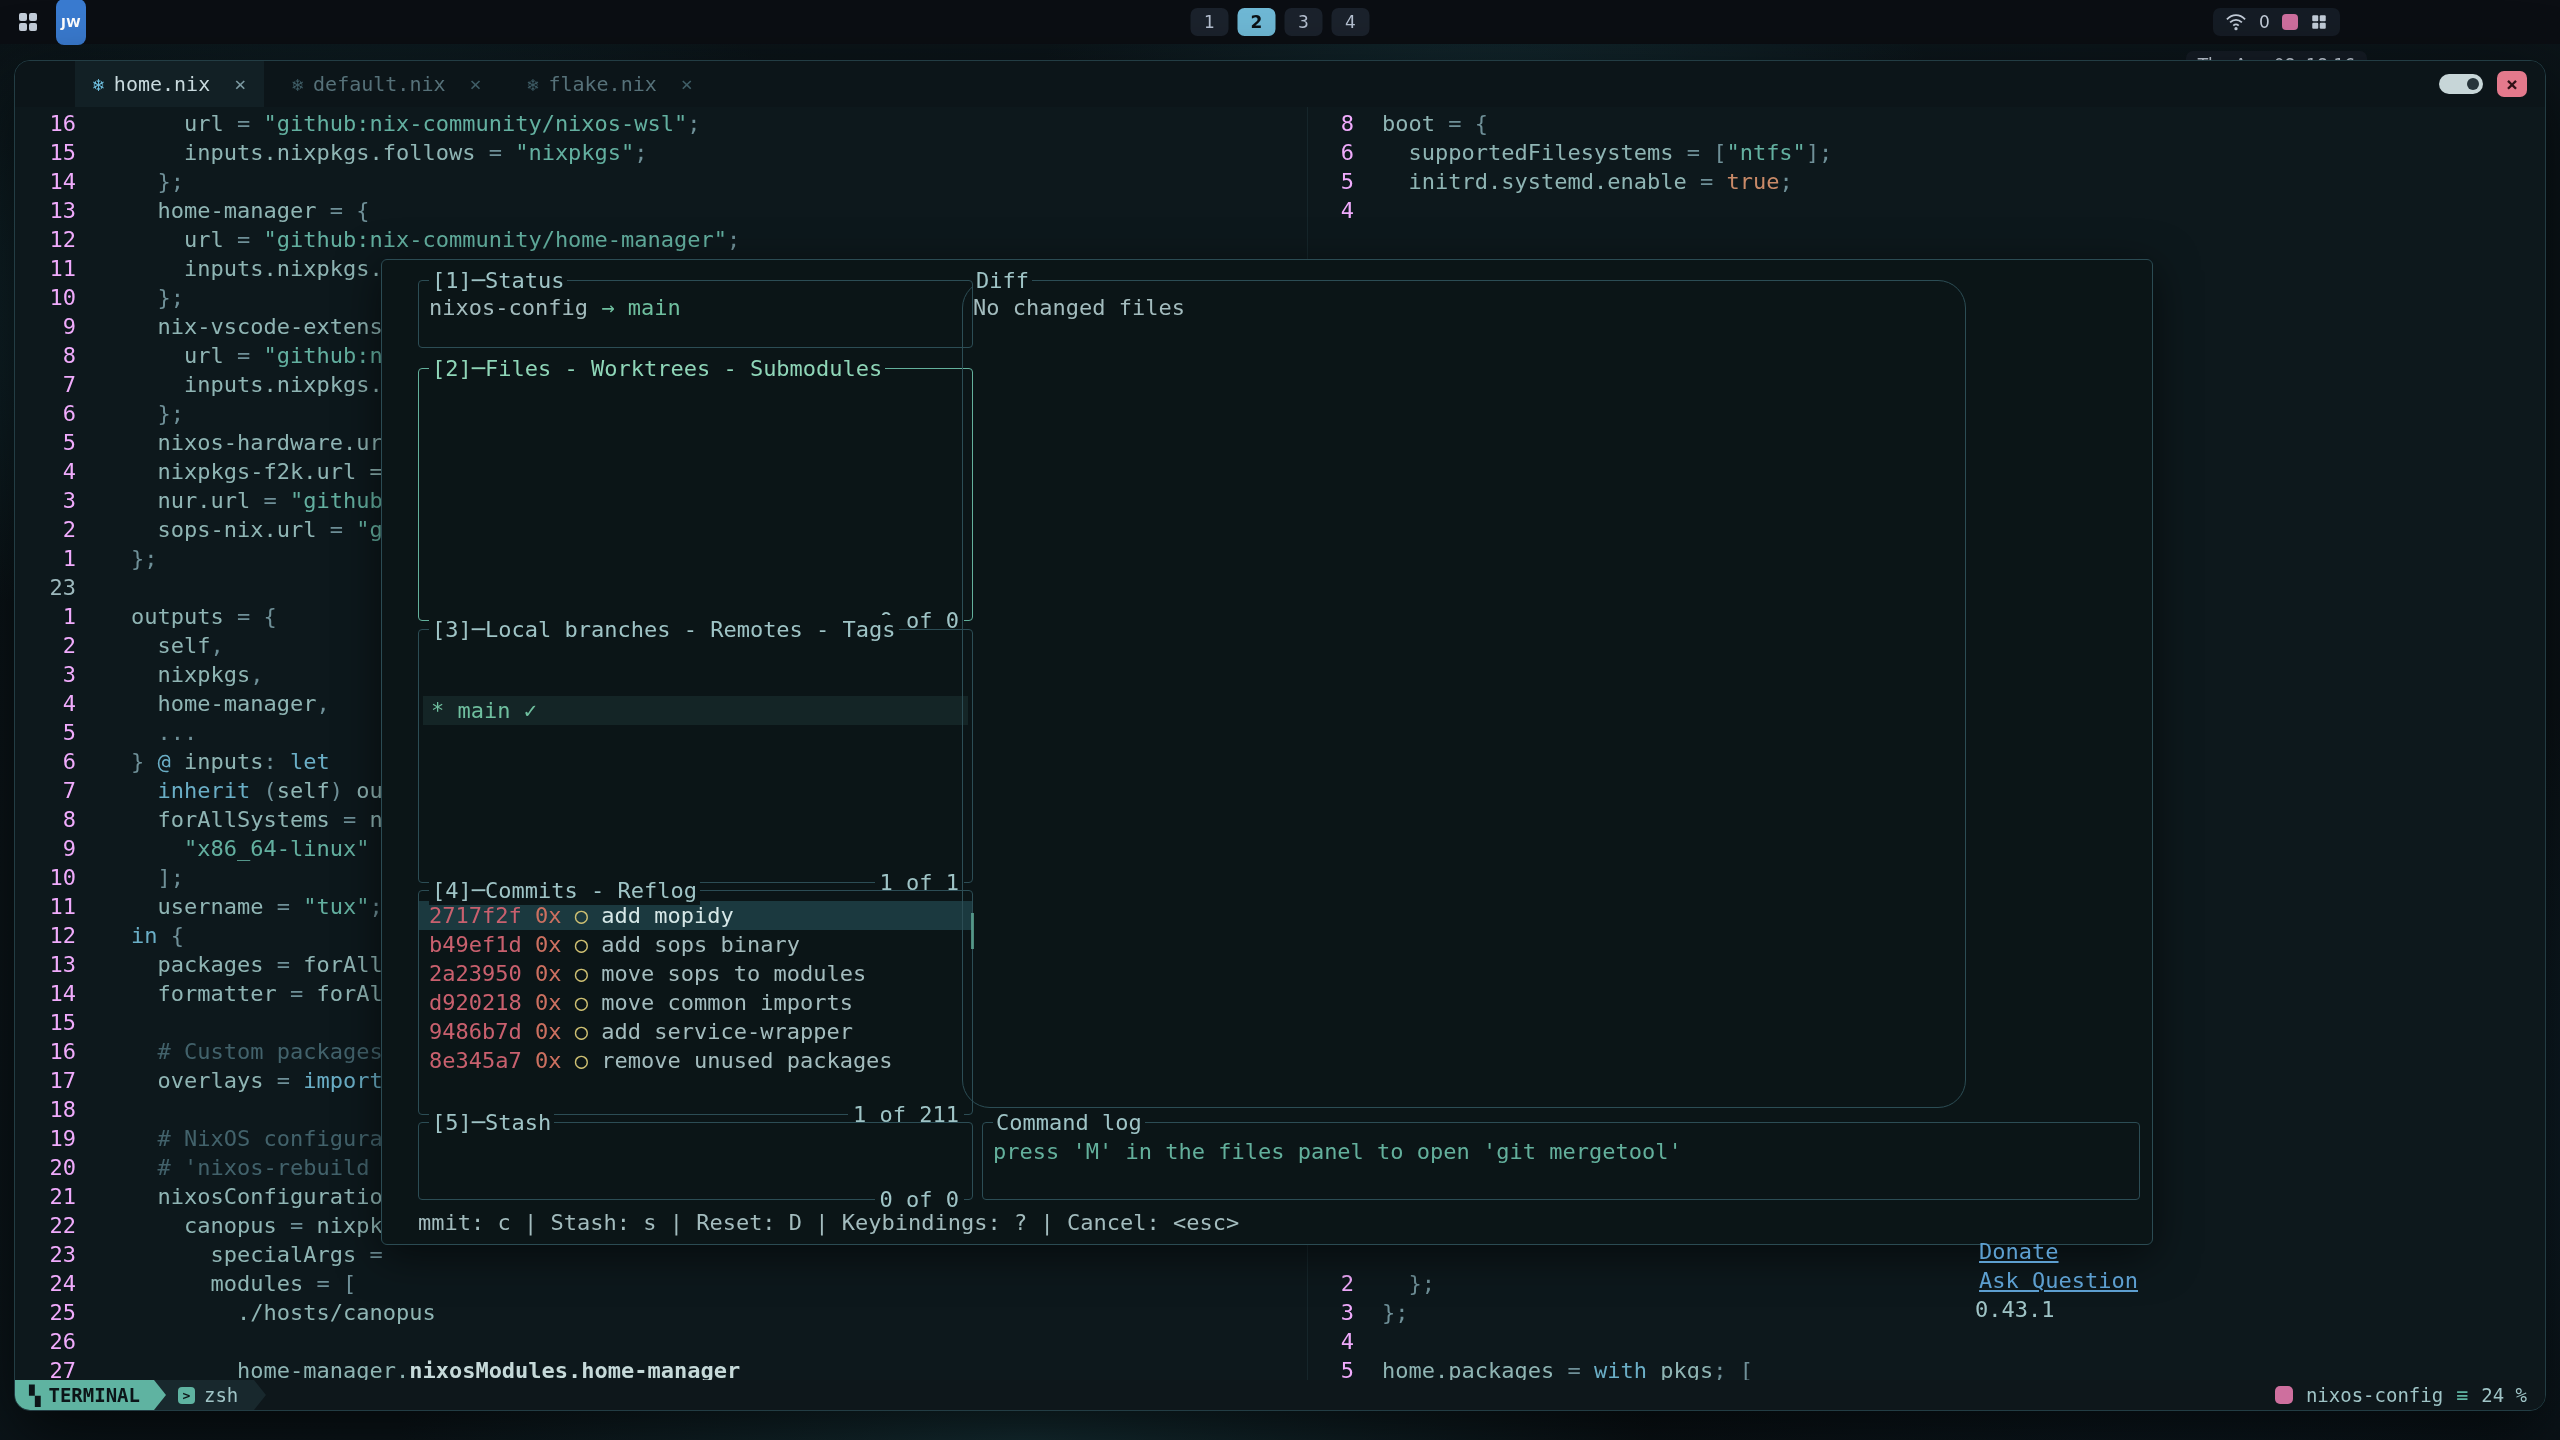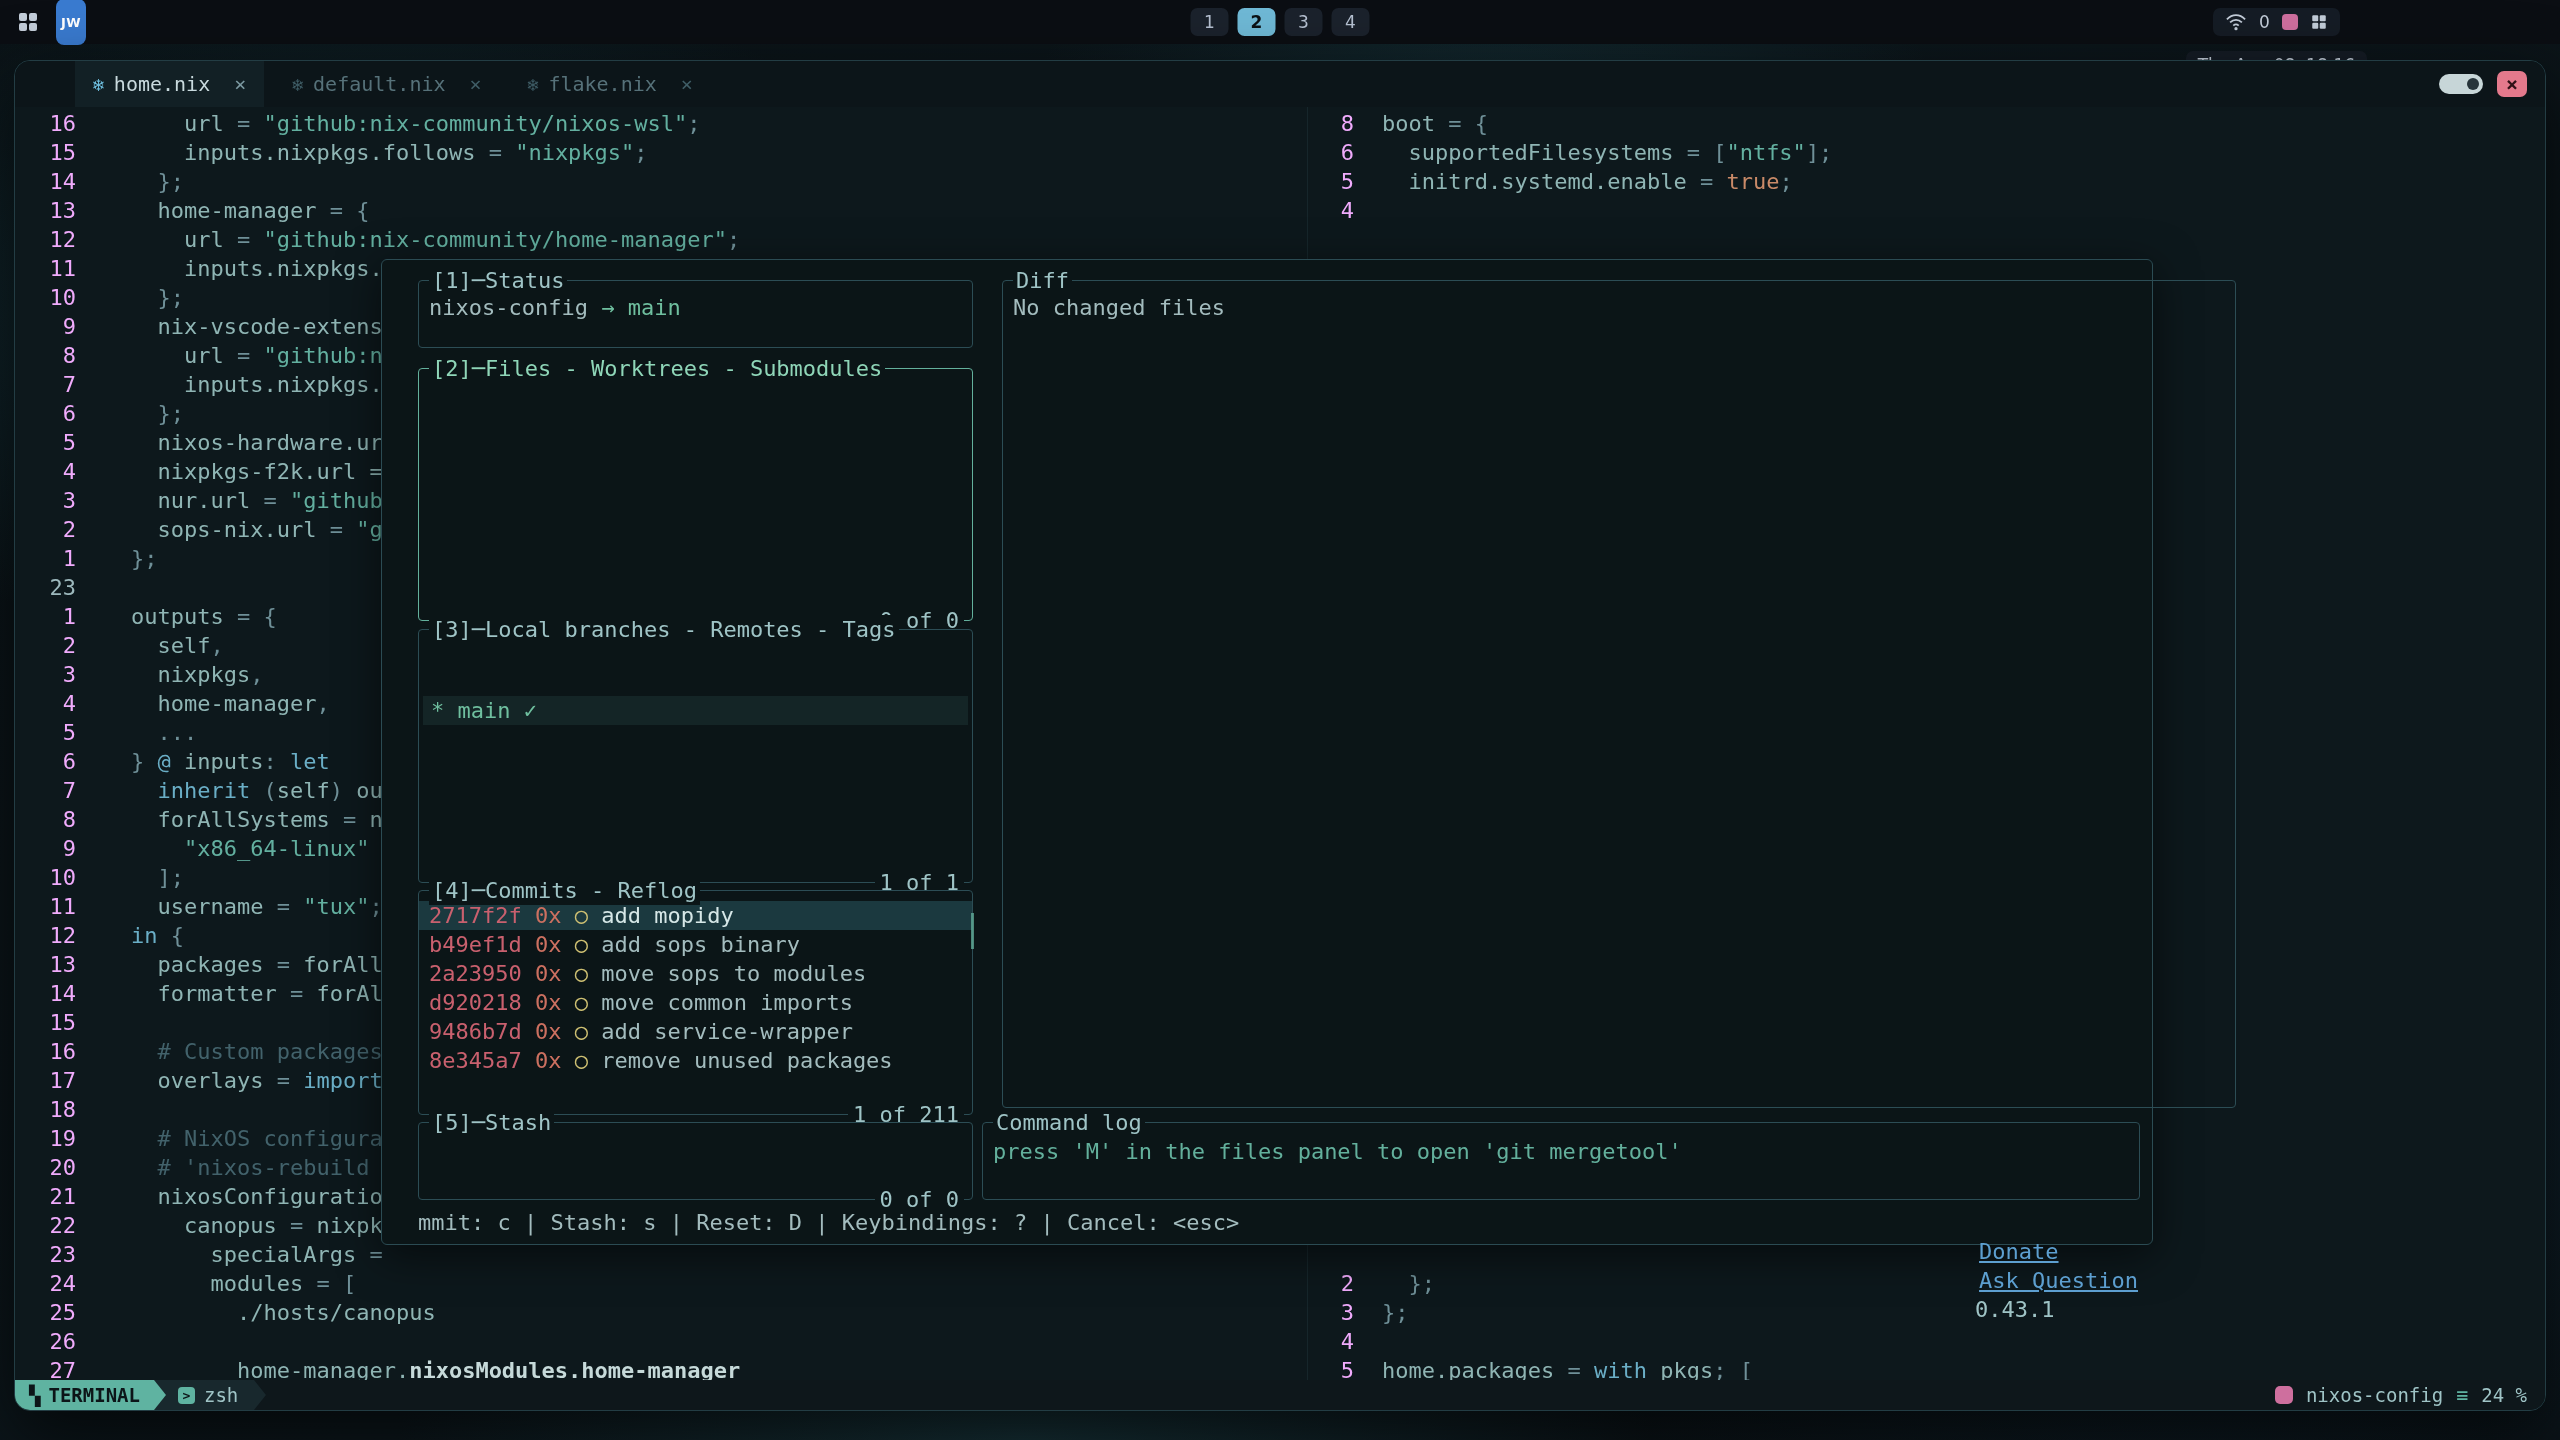--- a/index.html
+++ b/index.html
@@ -300,21 +300,21 @@
             </div>
           <span class="cscroll"></span>
           <span class="pcount">1 of 211</span>
         </div>
 
         <div class="panel" style="left:36px;top:862px;width:555px;height:78px;">
           <span class="ptitle">[5]─Stash</span>
           <span class="pcount">0 of 0</span>
         </div>
 
-        <div class="panel" style="left:620px;top:20px;width:1234px;height:828px;">
+        <div class="panel" style="left:580px;top:20px;width:1004px;height:828px;border-radius:28px;">
           <span class="ptitle">Diff</span>
           <div class="pbody">No changed files</div>
         </div>
 
         <div class="panel" style="left:600px;top:862px;width:1158px;height:78px;">
           <span class="ptitle">Command log</span>
           <div class="pbody cmdlog-text" style="padding-top:14px;">press 'M' in the files panel to open 'git mergetool'</div>
         </div>
 
         <div class="keybar">mmit: c | Stash: s | Reset: D | Keybindings: ? | Cancel: &lt;esc&gt;</div>

